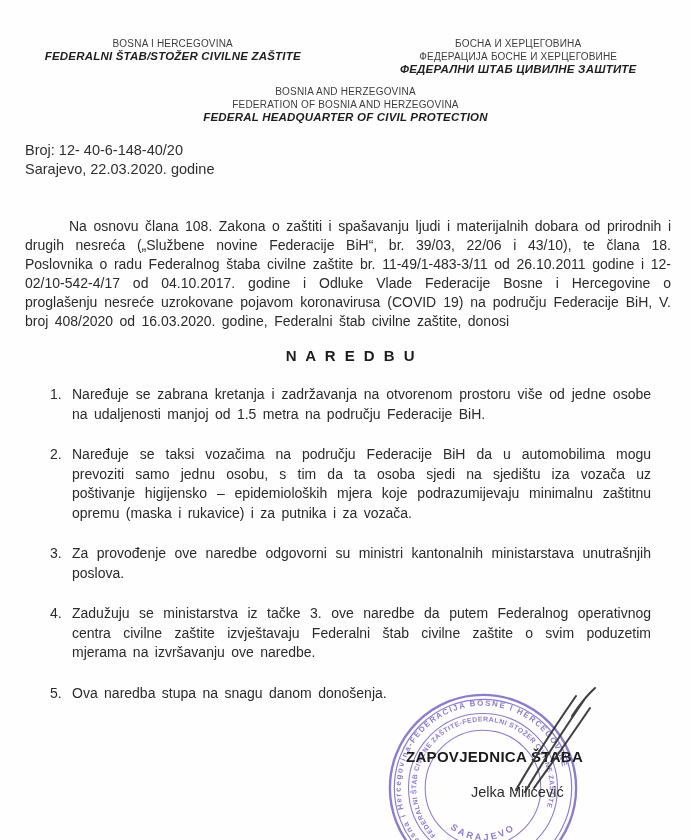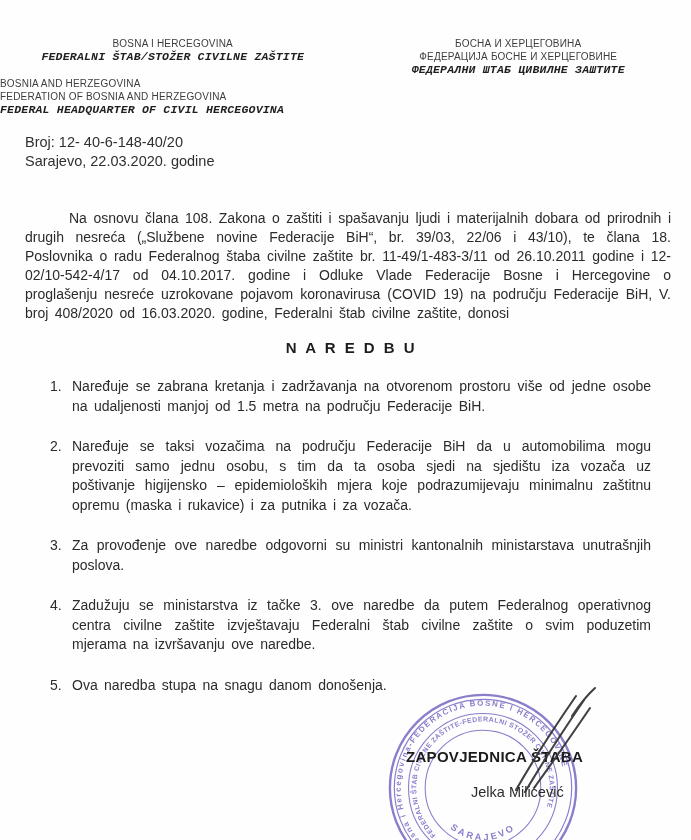--- a/index.html
+++ b/index.html
@@ -7,22 +7,22 @@
     position: relative;
     width: 691px;
     height: 840px;
     background: #fefefe;
     overflow: hidden;
     font-family: "Liberation Sans", "DejaVu Sans", sans-serif;
     color: #2b2b2b;
   }
   .hdr { display: flex; padding-top: 37px; }
   .hdr-block { flex: 1; text-align: center; font-size: 10px; line-height: 13px; color: #3d3d3d; letter-spacing: .2px; }
-  .hdr-strong { font-weight: bold; font-style: italic; font-size: 11.5px; color: #1f1f1f; font-family: Liberation Mono, monospace; }
-  .hdr-center { margin-top: 1px; text-align: left; font-size: 10px; line-height: 13px; color: #3d3d3d; letter-spacing: .2px; }
+  .hdr-strong { font-weight: bold; font-style: italic; font-size: 11.5px; color: #1f1f1f; }
+  .hdr-center { margin-top: 9px; text-align: center; font-size: 10px; line-height: 13px; color: #3d3d3d; letter-spacing: .2px; }
   .meta { margin: 17px 0 0 25px; font-size: 14.5px; line-height: 19px; color: #303030; }
   .intro {
     margin: 38px 20px 15px 25px;
     text-align: justify;
     text-indent: 44px;
     font-size: 14px;
     line-height: 19px;
     word-spacing: 2.5px;
   }
   .order-title {
@@ -65,21 +65,21 @@
     <div class="hdr-block">
       <div>БОСНА И ХЕРЦЕГОВИНА</div>
       <div>ФЕДЕРАЦИЈА БОСНЕ И ХЕРЦЕГОВИНЕ</div>
       <div class="hdr-strong">ФЕДЕРАЛНИ ШТАБ ЦИВИЛНЕ ЗАШТИТЕ</div>
     </div>
   </div>
 
   <div class="hdr-center">
     <div>BOSNIA AND HERZEGOVINA</div>
     <div>FEDERATION OF BOSNIA AND HERZEGOVINA</div>
-    <div class="hdr-strong">FEDERAL HEADQUARTER OF CIVIL HERCEGOVINA</div>
+    <div class="hdr-strong">FEDERAL HEADQUARTER OF CIVIL PROTECTION</div>
   </div>
 
   <div class="meta">
     <div>Broj: 12- 40-6-148-40/20</div>
     <div>Sarajevo, 22.03.2020. godine</div>
   </div>
 
   <p class="intro">Na osnovu člana 108. Zakona o zaštiti i spašavanju ljudi i materijalnih dobara od prirodnih i drugih nesreća („Službene novine Federacije BiH“, br. 39/03, 22/06 i 43/10), te člana 18. Poslovnika o radu Federalnog štaba civilne zaštite br. 11-49/1-483-3/11 od 26.10.2011 godine i 12-02/10-542-4/17 od 04.10.2017. godine i Odluke Vlade Federacije Bosne i Hercegovine o proglašenju nesreće uzrokovane pojavom koronavirusa (COVID 19) na području Federacije BiH, V. broj 408/2020 od 16.03.2020. godine, Federalni štab civilne zaštite, donosi</p>
 
   <div class="order-title">N A R E D B U</div>

